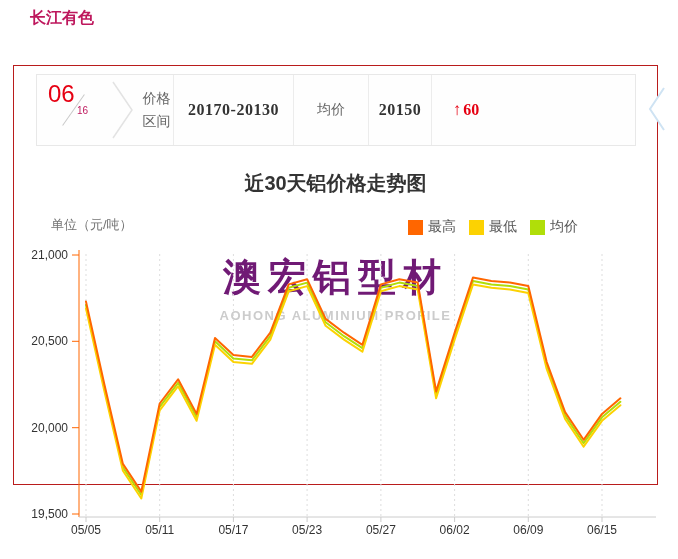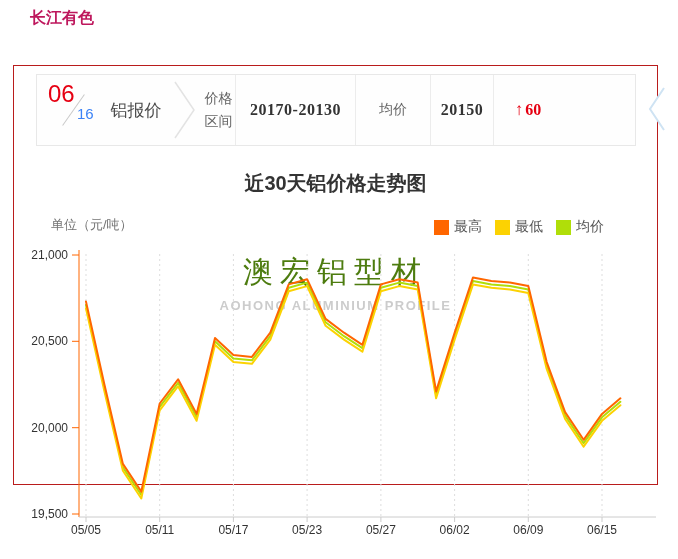--- a/index.html
+++ b/index.html
@@ -11,46 +11,46 @@
     border:1px solid #b91c1c; background:#fff; }
 
   
   .quote-bar { position:absolute; left:22px; top:8px; width:600px; height:72px;
     background:#fefefe; border:1px solid #e8e8e8; display:flex; align-items:stretch; }
   .qcell { display:flex; align-items:center; justify-content:center; }
   .date-cell { position:relative; width:68px; }
   .date-month { position:absolute; left:11px; top:5px; font-size:24px; color:#e60012; }
   .date-slash { position:absolute; left:36px; top:16px; width:1px; height:38px;
     background:#c9c9c9; transform:rotate(35deg); }
-  .date-day { position:absolute; left:40px; top:30px; font-size:15px; color:#3b82f6; }
+  .date-day { position:absolute; left:40px; top:30px; font-size:10px; color:#be185d; }
   .product-cell { width:62px; font-size:17px; color:#4a4a4a; }
   .sep-chevron { width:35px; display:flex; align-items:center; justify-content:center; }
   .range-label-cell { width:33px; flex-direction:column; font-size:14px; color:#666; line-height:1.65; }
   .value-cell { font-size:16px; font-weight:bold; color:#333;
     font-family:"Liberation Serif","DejaVu Serif",serif; letter-spacing:0.5px; }
   .label-cell { font-size:14px; color:#666; }
   .divided { border-left:1px solid #ececec; }
   .w-range { width:120px; } .w-avg-label { width:75px; } .w-avg { width:63px; }
   .w-chg-label { width:75px; } .w-chg { width:69px; }
   .change-cell { font-size:16px; font-weight:bold; color:#e60012;
     font-family:"Liberation Serif","DejaVu Serif",serif; }
   .change-arrow { font-size:17px; margin-right:2px; font-weight:bold; }
 
   
   .chart-title { position:absolute; top:104px; left:0; width:100%; text-align:center;
     font-size:20px; font-weight:bold; color:#333; }
   .unit-label { position:absolute; left:14px; top:150px; font-size:13px; color:#737373;margin-left:23px; }
-  .legend { position:absolute; left:420px; top:152px; display:flex; align-items:center; }
+  .legend { position:absolute; left:394px; top:152px; display:flex; align-items:center; }
   .legend-item { display:flex; align-items:center; margin-right:13px; }
   .legend-swatch { width:15px; height:15px; margin-right:5px; }
   .legend-label { font-size:14px; color:#555; }
 
   
   .watermark { position:absolute; top:186px; left:0; width:100%; text-align:center; z-index:0; }
-  .watermark-cn { font-size:30px; font-weight:normal; color:#4d7c0f; letter-spacing:7px; }
+  .watermark-cn { font-size:38px; font-weight:bold; color:#701a75; letter-spacing:7px; }
   .watermark-en { margin-top:5px; font-size:13px; font-weight:bold; color:#cccccc; letter-spacing:1.5px; }
 
   #chart-svg { position:absolute; left:0; top:145px; z-index:1; }
   #chart-svg text { font-family:"Liberation Sans","DejaVu Sans",sans-serif; }
 
   .panel-handle { position:absolute; left:631px; top:20px; z-index:2; }
 </style>
 </head>
 <body>
 
@@ -58,21 +58,20 @@
   <div class="page-title">长江有色</div>
 
   <div class="panel">
 
     <div class="quote-bar">
       <div class="qcell date-cell">
         <span class="date-month">06</span>
         <span class="date-slash"></span>
         <span class="date-day">16</span>
       </div>
-      <div class="qcell product-cell">铝报价</div>
       <div class="sep-chevron">
         <svg width="24" height="62" viewBox="0 0 24 62">
             <polyline points="2,3 21,31 2,59" fill="none" stroke="#e3e3e3" stroke-width="1.5"></polyline>
           </svg>
       </div>
       <div class="qcell range-label-cell">
         <span>价格</span>
         <span>区间</span>
       </div>
       <div class="qcell value-cell divided w-range">20170-20130</div>

